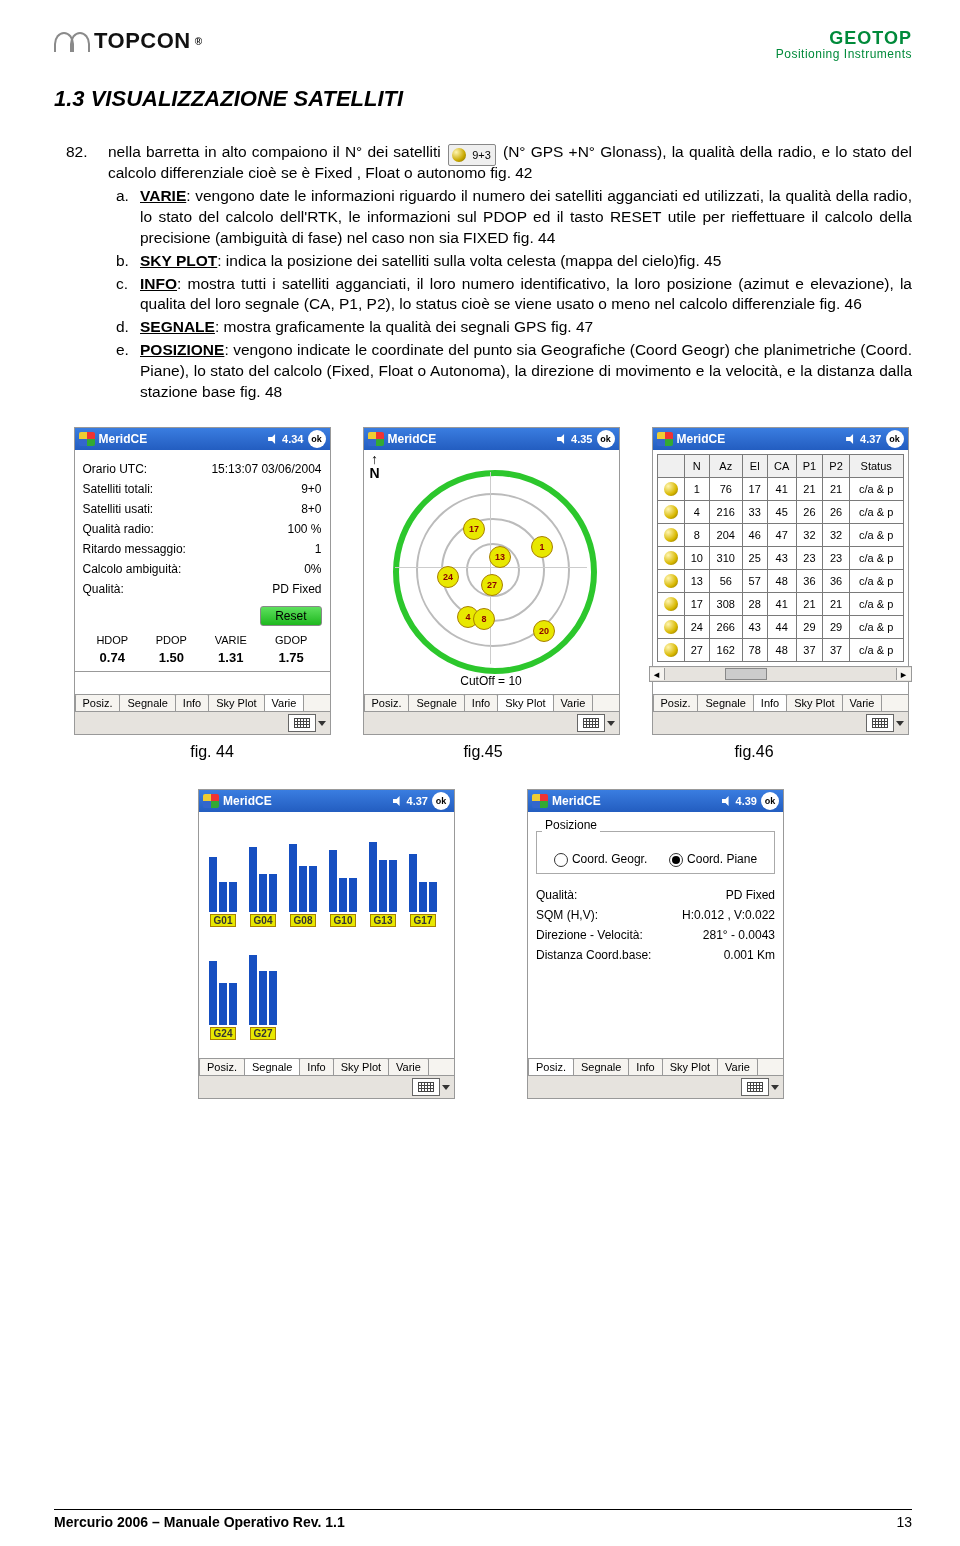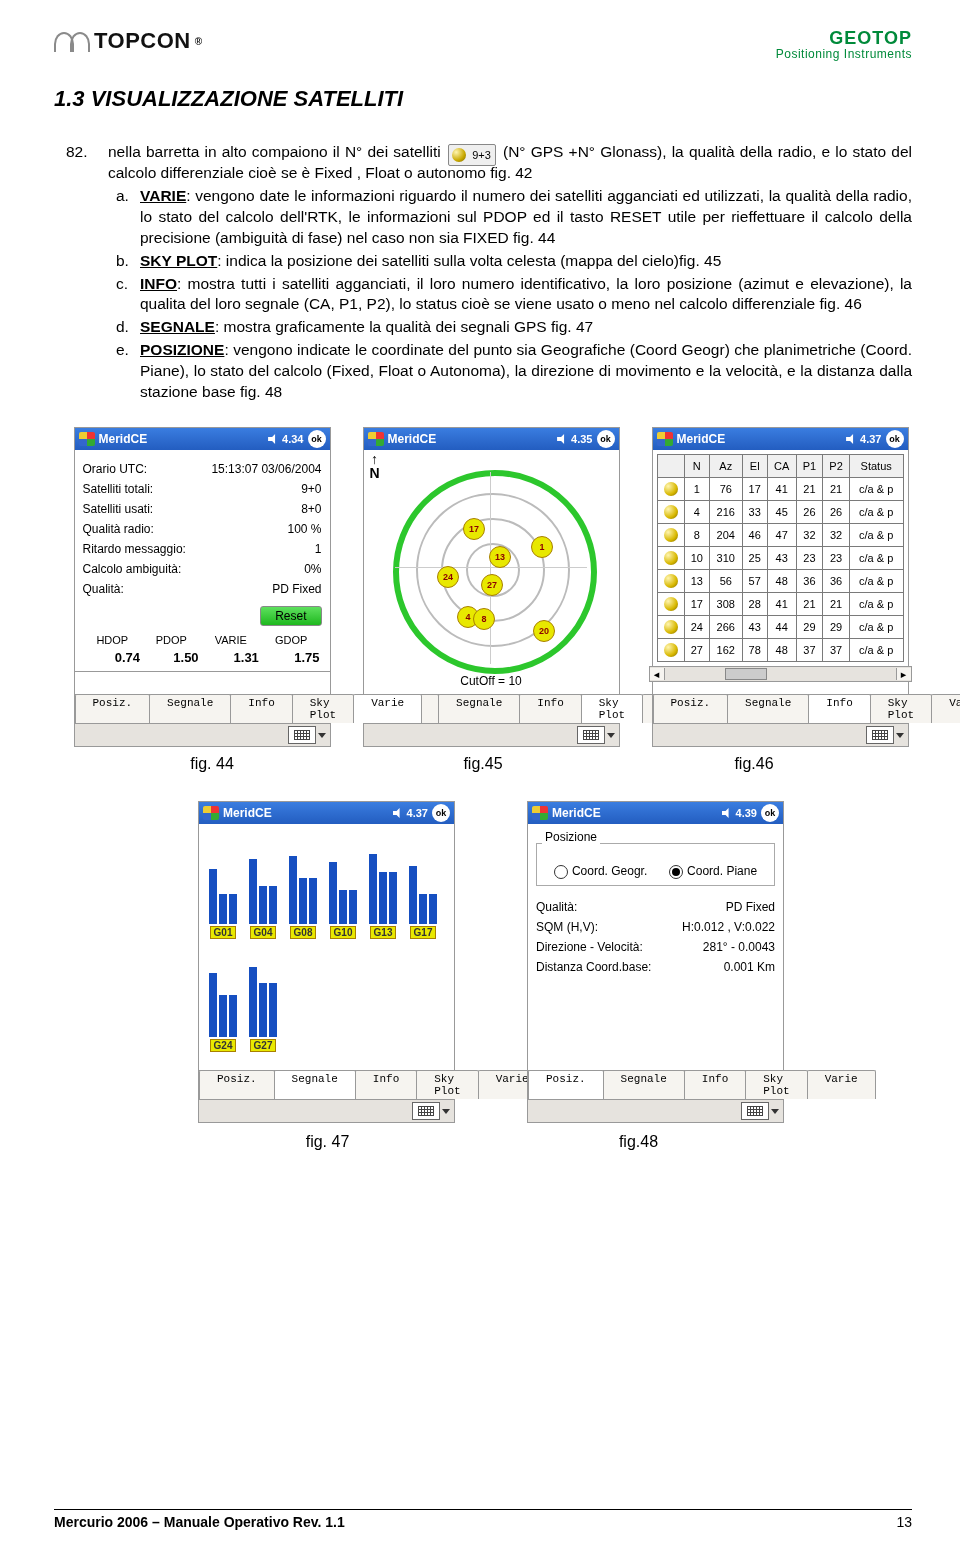--- a/index.html
+++ b/index.html
@@ -104,25 +104,25 @@
   .winflag { width:16px; height:14px; background: conic-gradient(#e33 0 25%, #3a3 0 50%, #36c 0 75%, #ec3 0); border-radius:2px; }
   .title-right{display:flex;align-items:center;gap:4px;font-weight:normal;font-size:11px;}
   .ok-badge{background:#fff;color:#000;border-radius:50%;width:18px;height:18px;display:flex;align-items:center;justify-content:center;font-size:9px;font-weight:bold;}
   .speaker{width:10px;height:10px;background:#fff;clip-path:polygon(0 30%,40% 30%,70% 0,70% 100%,40% 70%,0 70%);}
   .shot-body { padding:6px 8px 4px 8px; flex:1; background:#fff; position:relative; min-height:0;}
   .kv-row{ display:flex; justify-content:space-between; margin:6px 0; font-size:12px;}
   .kv-row .v{ font-weight:normal; }
   .reset-btn{ background:linear-gradient(#5ee05e,#1eb81e); border:1px solid #888; border-radius:3px; padding:2px 14px; font-size:12px; float:right; margin-top:4px; margin-bottom:6px;}
   .dop-table{ width:100%; border-collapse:collapse; margin-top:2px; clear:both;}
   .dop-table th{ font-weight:normal; font-size:11px; padding:2px; text-align:center;}
-  .dop-table td{ font-weight:bold; text-align:right; padding:2px; font-size:13px;}
+  .dop-table td{ font-weight:bold; text-align:center; padding:2px; font-size:13px;}
   .divider{ border-top:1px solid #999; margin:4px -8px 0 -8px;}
 
   .tabbar { display:flex; border-top:1px solid #999; background:#f6f4f0; }
-  .tab { border:1px solid #999; border-bottom:none; padding:2px 17px; font-size:11px; background:#fff; margin-top:-1px; border-radius:2px 2px 0 0; margin-right:-1px;font-family:Liberation Mono, monospace;}
+  .tab { border:1px solid #999; border-bottom:none; padding:2px 7px; font-size:11px; background:#fff; margin-top:-1px; border-radius:2px 2px 0 0; margin-right:-1px;}
   .tab.active{ background:#fff; position:relative; z-index:1; }
   .tab:not(.active){ background:#f6f4f0; }
   .siprow{ height:22px; background:#e6e3de; border-top:1px solid #999; display:flex; align-items:center; justify-content:flex-end; padding-right:4px;}
   .sip{ width:26px; height:16px; border:1px solid #666; display:flex; align-items:center; justify-content:center; background:#fff;}
   .kbd-icon{width:16px;height:10px;background:repeating-linear-gradient(to right,#444 0 1px,transparent 1px 3px),repeating-linear-gradient(to bottom,#444 0 1px,transparent 1px 3px);}
   .tri{width:0;height:0;border-left:4px solid transparent;border-right:4px solid transparent;border-top:5px solid #333;margin-left:2px;}
 
   
   .skyplot{ position:relative; width:200px; height:200px; margin:0 auto; }
   .ring{ position:absolute; border:2px solid #bbb; border-radius:50%; }
@@ -640,22 +640,18 @@
         </div>
       <div class="siprow">
           <div class="sip">
             <span class="kbd-icon"></span>
           </div>
           <span class="tri"></span>
         </div>
     </div>
   </div>
 
-  <div class="captions-row2">
-    <span>fig. 47</span>
-    <span>fig.48</span>
-  </div>
 
   <div class="footer">
     <span class="left">Mercurio 2006 – Manuale Operativo Rev. 1.1</span>
     <span>13</span>
   </div>
 </div>
 
 </body></html>

